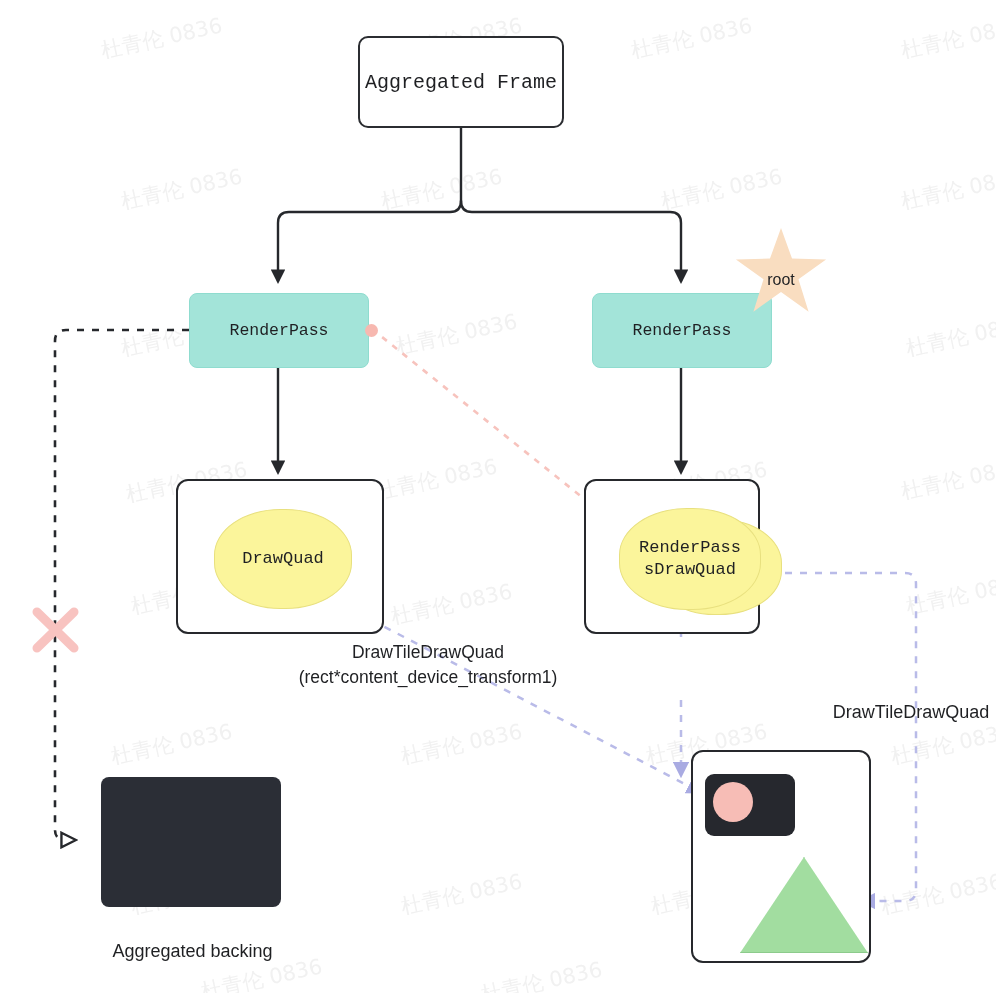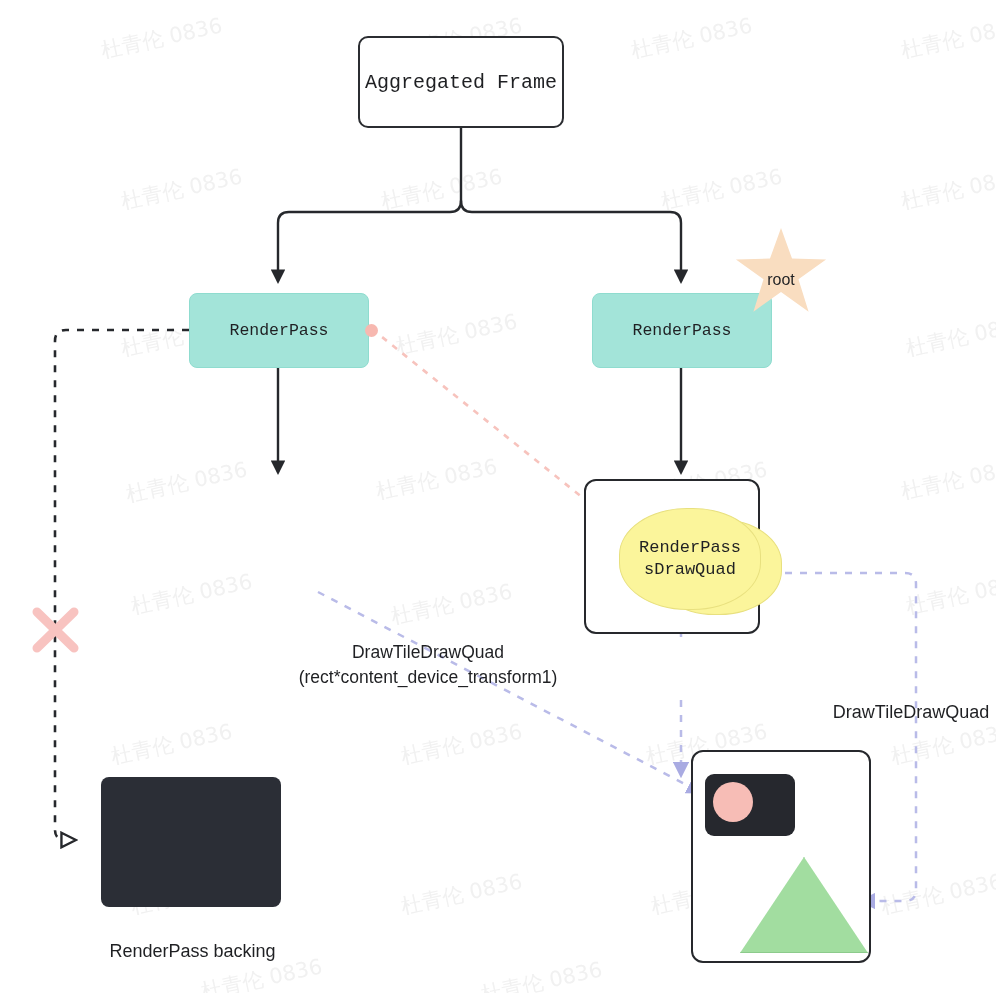--- a/index.html
+++ b/index.html
@@ -249,37 +249,42 @@
     <div class="pink-dot" style="left:365px; top:324px; width:13px; height:13px;"></div>
 
     <div class="node box-mint" style="left:592px; top:293px; width:180px; height:75px;">
       <span>RenderPass</span>
     </div>
 
     <div class="star" style="left:735px; top:228px; width:92px; height:90px;">
       <span>root</span>
     </div>
 
+    <div class="node frame-box" style="left:176px; top:479px; width:208px; height:155px;">
+      <div class="blob" style="left:36px; top:28px; width:136px; height:98px;">
+        <span>DrawQuad</span>
+      </div>
+    </div>
 
     <div class="node frame-box" style="left:584px; top:479px; width:176px; height:155px;">
       <div class="blob" style="left:66px; top:38px; width:128px; height:94px;
                                background:#fbf59b; z-index:1;"></div>
       <div class="blob" style="left:33px; top:27px; width:140px; height:100px; z-index:2;">
         <span style="display:inline-block; width:104px; word-break:break-all;">RenderPasssDrawQuad</span>
       </div>
     </div>
 
     <div class="caption" style="left:268px; top:640px; width:320px;">DrawTileDrawQuad
 (rect*content_device_transform1)</div>
 
 
     <div class="caption caption-lg" style="left:826px; top:699px; width:170px;">DrawTileDrawQuad</div>
 
     <div class="swatch-dark" style="left:101px; top:777px; width:180px; height:130px;"></div>
-    <div class="caption caption-lg" style="left:75px; top:938px; width:235px;">RenderPass backing</div>
+    <div class="caption caption-lg" style="left:75px; top:938px; width:235px;">Aggregated backing</div>
 
     <div class="node frame-box" style="left:691px; top:750px; width:180px; height:213px;">
       <div class="swatch-dark-small" style="left:12px; top:22px; width:90px; height:62px;"></div>
       <div class="circle-pink" style="left:20px; top:30px; width:40px; height:40px;"></div>
       <div class="triangle-green" style="left:47px; top:105px; width:126px; height:94px;"></div>
     </div>
 
   </div>
 </div>
 

